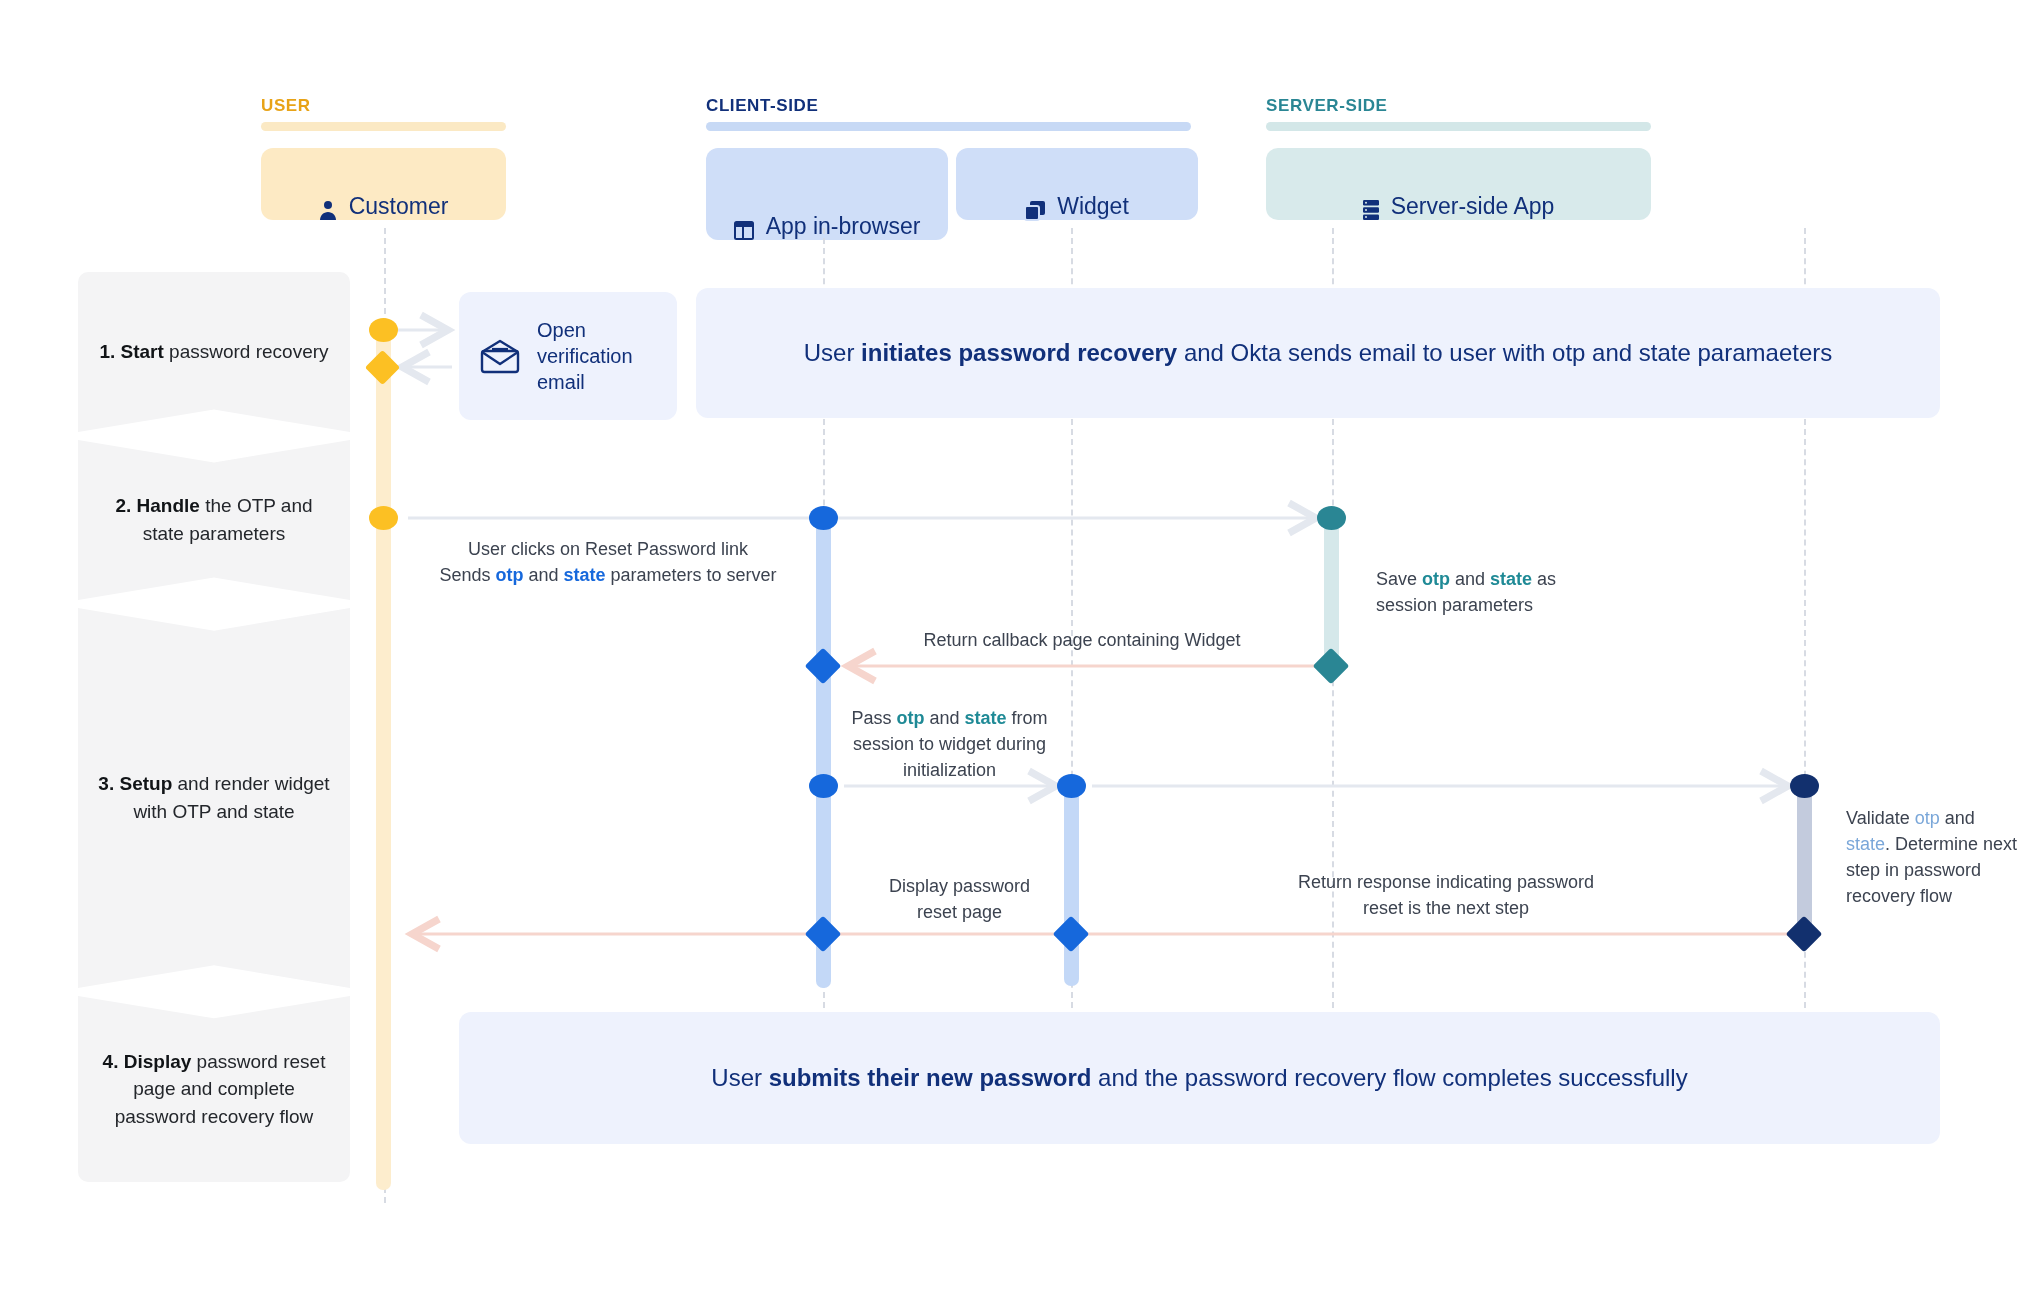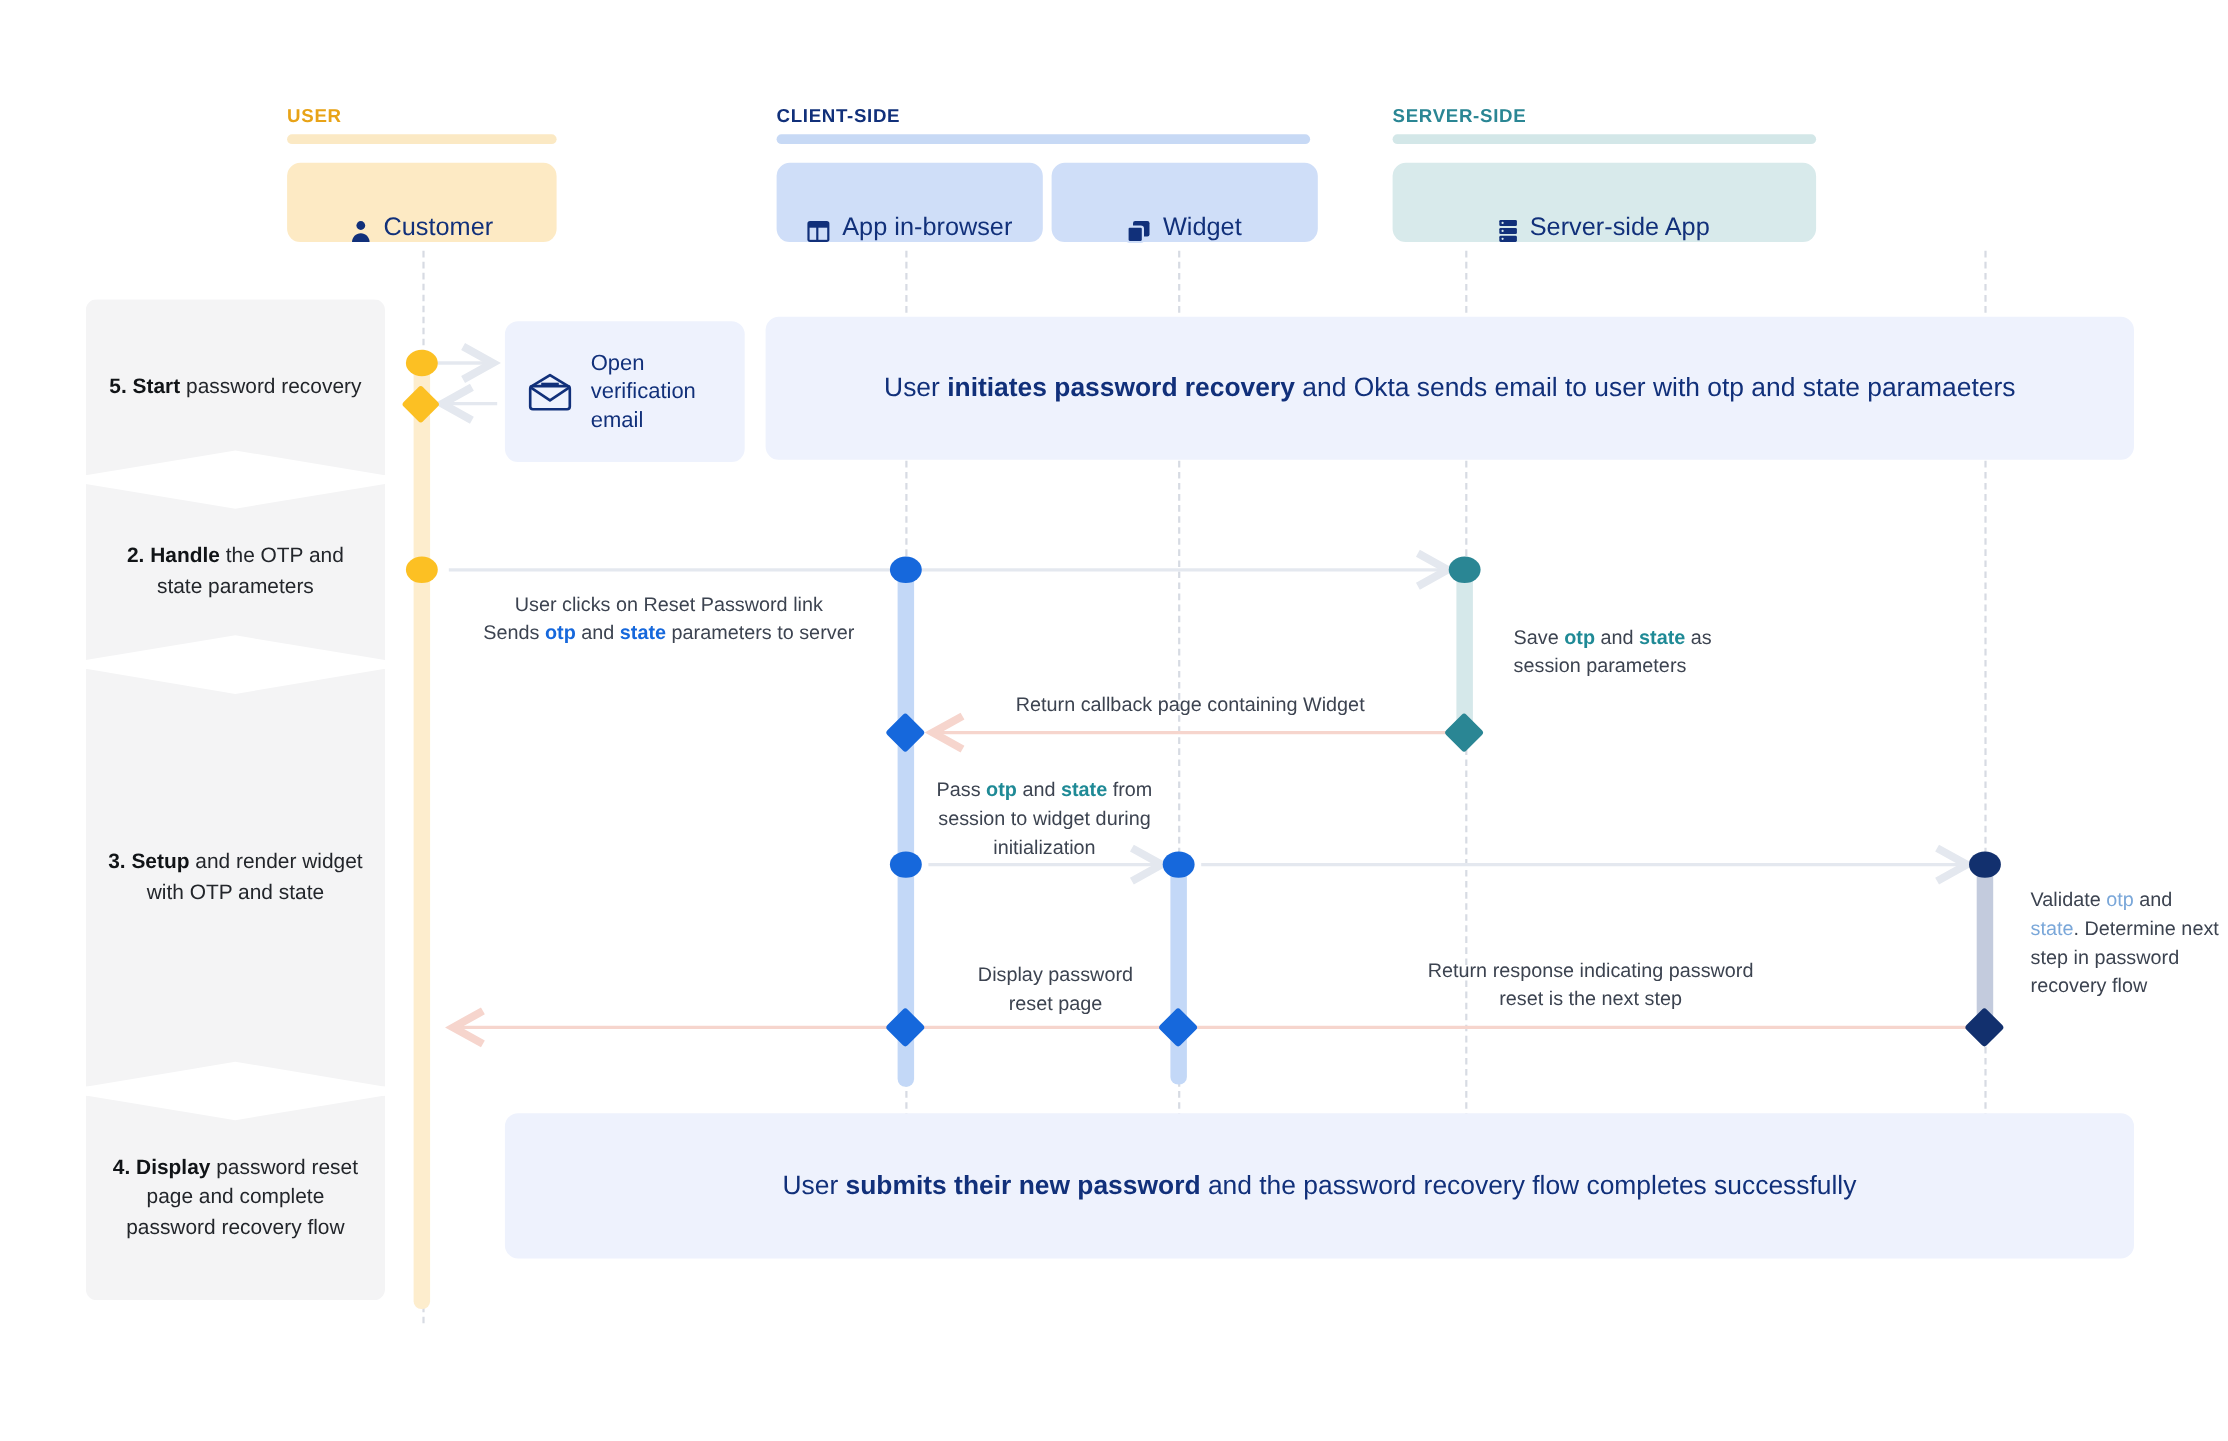--- a/index.html
+++ b/index.html
@@ -63,21 +63,21 @@
   <div class="lane-box" style="left:245px;top:148px;width:245px;height:72px;background:#fdeac4;">
     <span>
       <svg width="18" height="20" viewBox="0 0 18 20">
           <circle cx="9" cy="5" r="4" fill="#11307a"></circle>
           <path d="M1 20c0-4.4 3.6-8 8-8s8 3.6 8 8z" fill="#11307a"></path>
         </svg>
     </span>
     <span class="lbl">Customer</span>
   </div>
 
-  <div class="lane-box" style="left:690px;top:148px;width:242px;height:72px;background:#cfdef8;">
+  <div class="lane-box" style="left:690px;top:148px;width:242px;height:92px;background:#cfdef8;">
     <span>
       <svg width="20" height="19" viewBox="0 0 20 19">
           <rect x="0" y="0" width="20" height="19" rx="2.5" fill="#11307a"></rect>
           <rect x="2" y="6" width="6" height="11" fill="#cfdef8"></rect>
           <rect x="10" y="6" width="8" height="11" fill="#cfdef8"></rect>
         </svg>
     </span>
     <span class="lbl">App in-browser</span>
   </div>
 
@@ -112,21 +112,21 @@
   <div class="dash" style="left:1316px;top:228px;height:790px;"></div>
   <div class="dash" style="left:1788px;top:228px;height:790px;"></div>
 
   <div class="act" style="left:360px;top:330px;width:15px;height:860px;background:#fdedcd;"></div>
   <div class="act" style="left:800px;top:518px;width:15px;height:470px;background:#c3d8f7;"></div>
   <div class="act" style="left:1048px;top:786px;width:15px;height:200px;background:#c3d8f7;"></div>
   <div class="act" style="left:1308px;top:518px;width:15px;height:150px;background:#d5e8ea;"></div>
   <div class="act" style="left:1781px;top:786px;width:15px;height:160px;background:#c3cbdd;"></div>
 
   <div class="step step-t" style="top:272px;height:160px;clip-path:polygon(0 0,100% 0,100% 100%,50% 86%,0 100%);">
-    <span><b>5. Start</b><span> password recovery</span></span>
+    <span><b>1. Start</b><span> password recovery</span></span>
   </div>
   <div class="step" style="top:440px;height:160px;clip-path:polygon(0 0,50% 14%,100% 0,100% 100%,50% 86%,0 100%);">
     <span><b>2. Handle</b><span> the OTP and state parameters</span></span>
   </div>
   <div class="step" style="top:608px;height:380px;clip-path:polygon(0 0,50% 6%,100% 0,100% 100%,50% 94%,0 100%);">
     <span><b>3. Setup</b><span> and render widget with OTP and state</span></span>
   </div>
   <div class="step" style="top:996px;height:186px;border-radius:0 0 10px 10px;clip-path:polygon(0 0,50% 12%,100% 0,100% 100%,0 100%);">
     <span><b>4. Display</b><span> password reset page and complete password recovery flow</span></span>
   </div>

